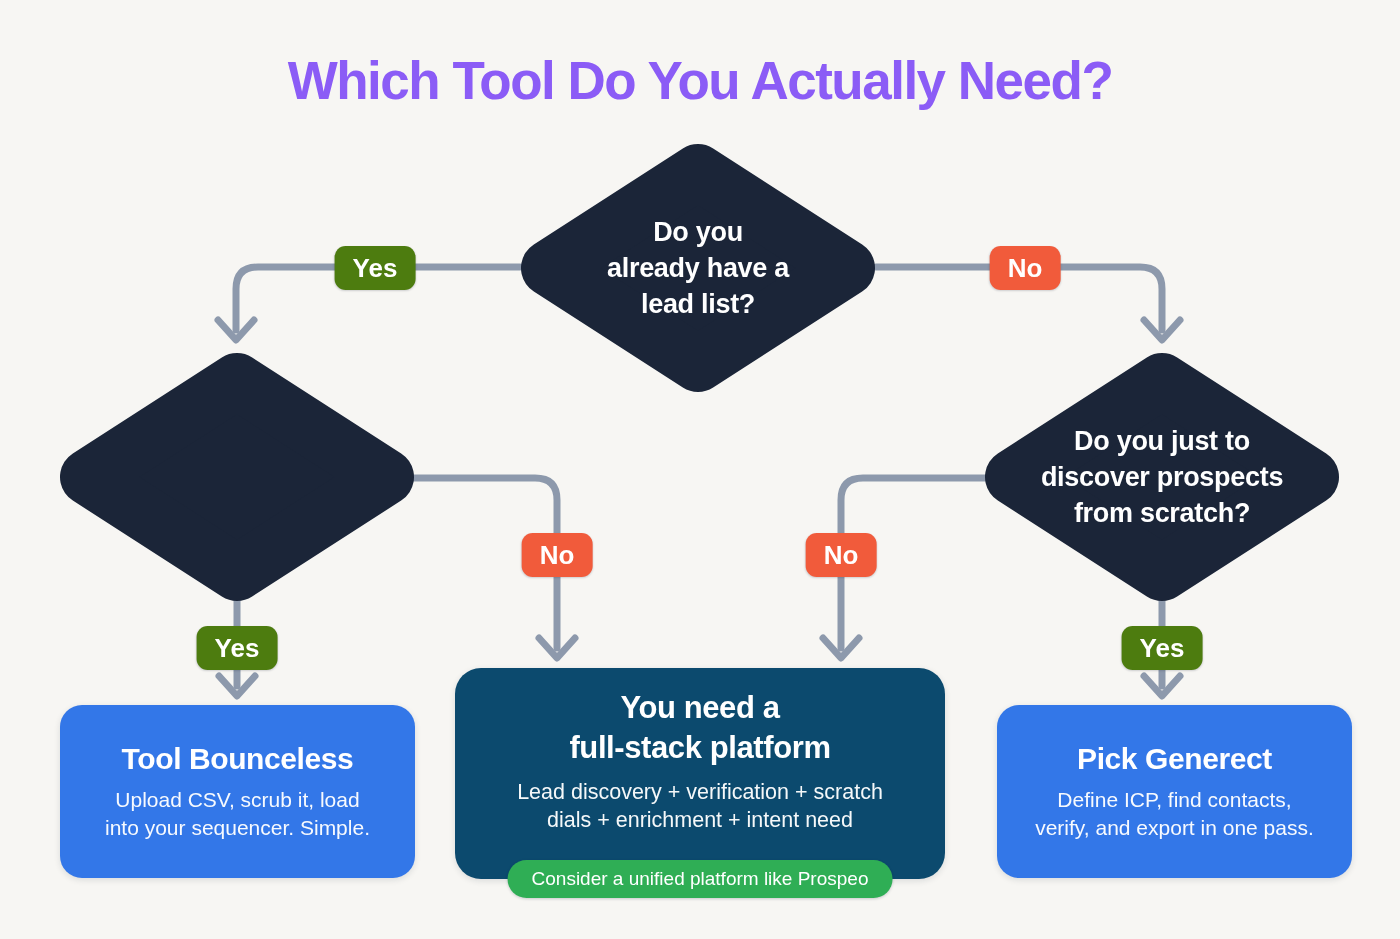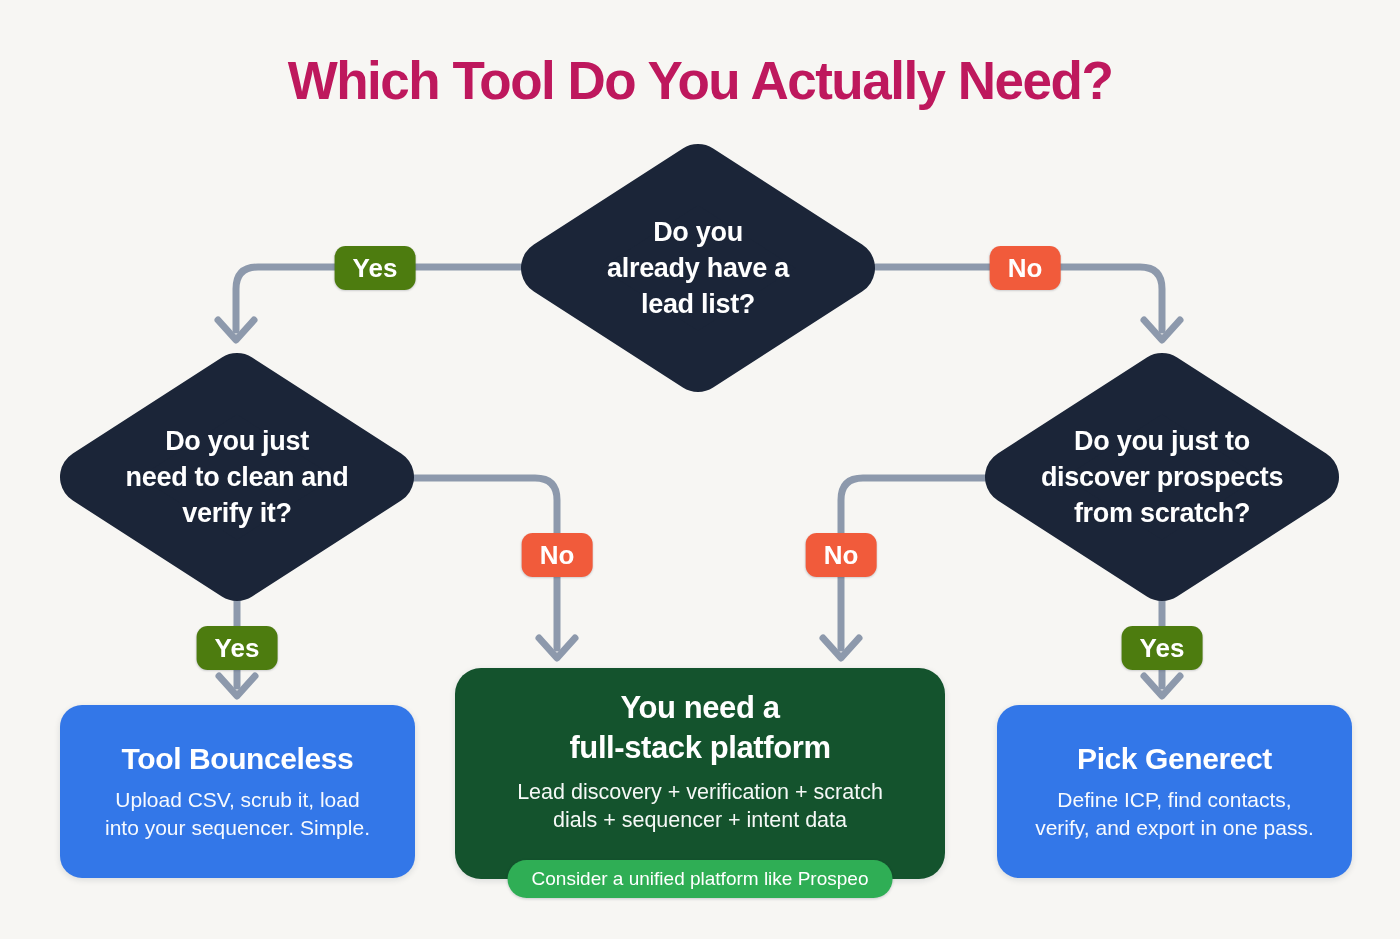--- a/index.html
+++ b/index.html
@@ -12,21 +12,21 @@
   }
   .canvas { position: absolute; inset: 0; width: 1400px; height: 939px; }
 
   .page-title {
     position: absolute;
     top: 50px; left: 0; width: 1400px;
     text-align: center;
     font-size: 53px;
     font-weight: bold;
     letter-spacing: -1.5px;
-    color: #be185d;
+    color: #8b5cf6;
   }
 
   svg.wires { position: absolute; inset: 0; width: 1400px; height: 939px; }
   .wire { stroke: #8d99ac; stroke-width: 7; fill: none; stroke-linecap: round; }
   .chev { stroke: #8d99ac; stroke-width: 7; fill: none; stroke-linecap: round; stroke-linejoin: round; }
   .diamond { fill: #1b2538; stroke: #1b2538; stroke-width: 56; stroke-linejoin: round; stroke-linecap: round; }
 
   .diamond-text {
     position: absolute;
     width: 320px;
@@ -56,21 +56,21 @@
 
   .result {
     position: absolute;
     display: flex; flex-direction: column;
     align-items: center; justify-content: center;
     text-align: center;
     color: #ffffff;
     box-shadow: 0 2px 6px rgba(20,30,50,0.12);
   }
   .result.blue { background: #3377e8; width: 355px; height: 173px; border-radius: 22px; }
-  .result.navy { background: #14532d; width: 490px; height: 211px; border-radius: 26px; padding-bottom: 26px; }
+  .result.navy { background: #0c4a6e; width: 490px; height: 211px; border-radius: 26px; padding-bottom: 26px; }
 
   .result-title { font-size: 30px; font-weight: bold; letter-spacing: -0.4px; }
   .result.navy .result-title { font-size: 31px; line-height: 40px; }
   .result-sub { margin-top: 10px; font-size: 21px; line-height: 28px; color: rgba(255,255,255,0.96); font-weight: normal; }
   .result.navy .result-sub { font-size: 21.5px; }
 
   .pill {
     position: absolute;
     left: 50%; bottom: -19px;
     transform: translateX(-50%);
@@ -115,25 +115,20 @@
     <polygon class="diamond" points="698,172 847,268 698,364 549,268"></polygon>
     <polygon class="diamond" points="237,381 386,477 237,573 88,477"></polygon>
     <polygon class="diamond" points="1162,381 1311,477 1162,573 1013,477"></polygon>
   </svg>
 
   <div class="diamond-text" style="left:698px; top:268px;">
     <div>Do you</div>
     <div>already have a</div>
     <div>lead list?</div>
   </div>
-  <div class="diamond-text" style="left:237px; top:477px;">
-    <div>Do you just</div>
-    <div>need to clean and</div>
-    <div>verify it?</div>
-  </div>
   <div class="diamond-text" style="left:1162px; top:477px;">
     <div>Do you just to</div>
     <div>discover prospects</div>
     <div>from scratch?</div>
   </div>
 
   <div class="badge yes" style="left:375px; top:268px;">Yes</div>
   <div class="badge no" style="left:1025px; top:268px;">No</div>
   <div class="badge no" style="left:557px; top:555px;">No</div>
   <div class="badge no" style="left:841px; top:555px;">No</div>
@@ -148,21 +143,21 @@
     </div>
   </div>
 
   <div class="result navy" style="left:455px; top:668px;">
     <div class="result-title">
       <div>You need a</div>
       <div>full-stack platform</div>
     </div>
     <div class="result-sub">
       <div>Lead discovery + verification + scratch</div>
-      <div>dials + sequencer + intent data</div>
+      <div>dials + enrichment + intent need</div>
     </div>
     <div class="pill">Consider a unified platform like Prospeo</div>
   </div>
 
   <div class="result blue" style="left:985px; top:705px;margin-left:12px;">
     <div class="result-title">Pick Generect</div>
     <div class="result-sub">
       <div>Define ICP, find contacts,</div>
       <div>verify, and export in one pass.</div>
     </div>

